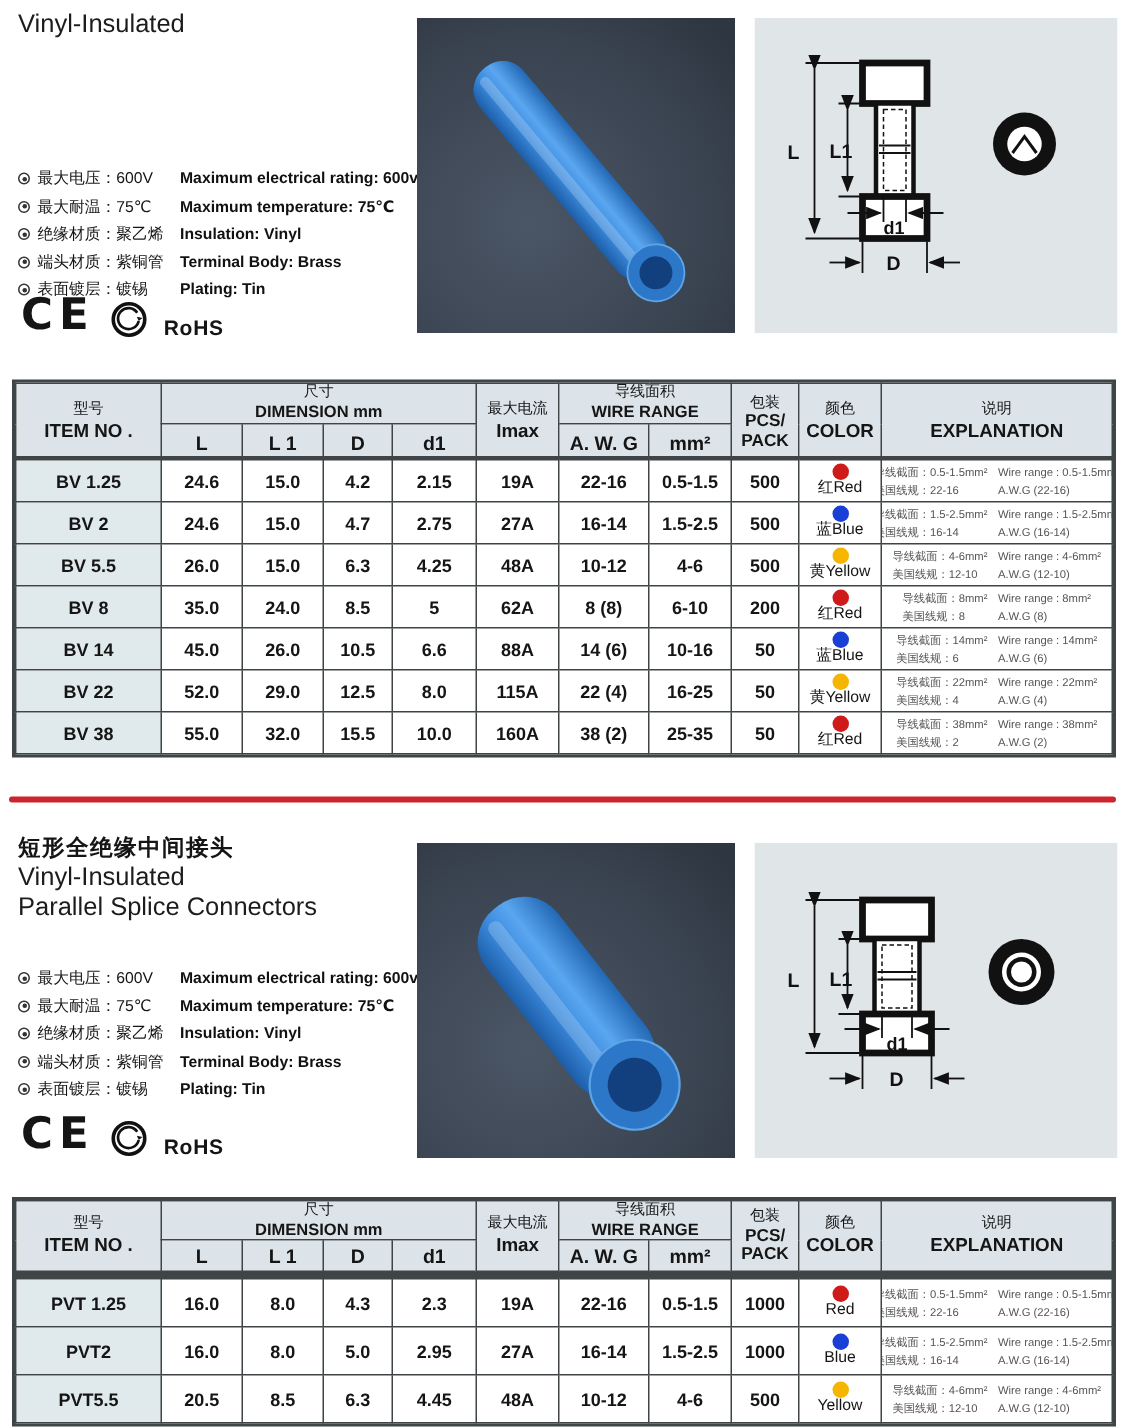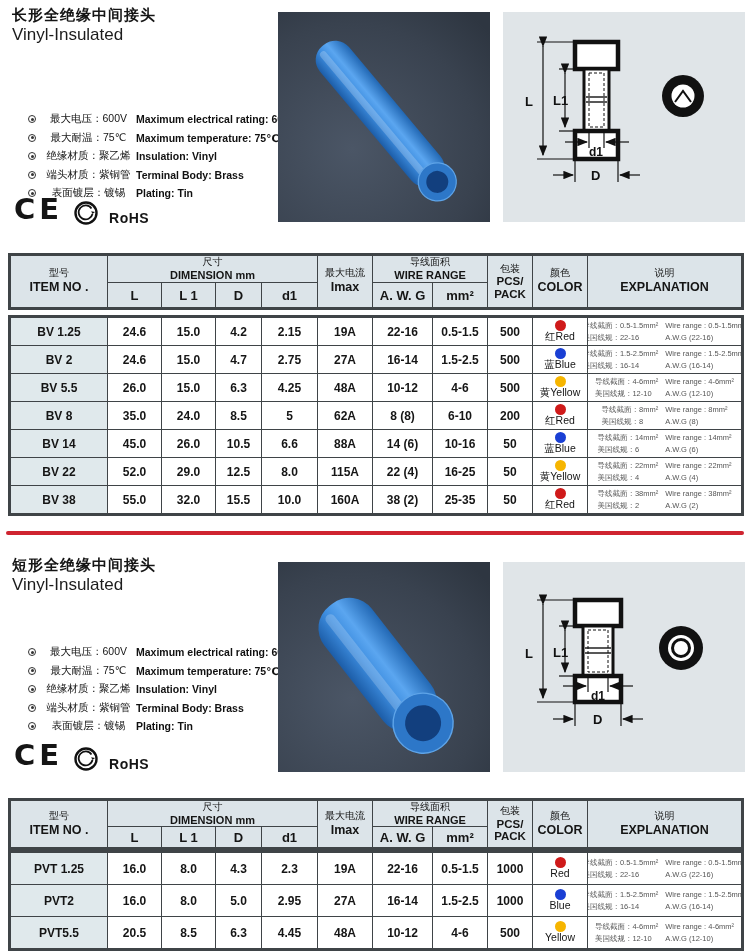--- a/index.html
+++ b/index.html
@@ -10,21 +10,21 @@
   #sec1{top:0;height:531px;}
   #sec2{top:548px;height:404px;}
 
   
   .title-block{position:absolute;left:12px;top:6px;}
   #sec2 .title-block{top:8px;}
   .title-cn{font-size:15px;font-weight:700;letter-spacing:1px;}
   .title-en{font-size:17px;font-weight:500;line-height:1.2;color:#1c1c1c;}
 
   
-  .specs{position:absolute;left:28px;top:112px;width:260px;text-align:center;}
+  .specs{position:absolute;left:12px;top:112px;width:260px;}
   #sec2 .specs{top:97px;}
   .spec-row{display:flex;align-items:center;margin-bottom:4.5px;}
   .spec-bullet{width:6px;height:6px;border:1.5px solid #333;border-radius:50%;
                margin-right:5px;flex:0 0 auto;position:relative;}
   .spec-bullet::after{content:"";position:absolute;left:1.5px;top:1.5px;width:3px;height:3px;
                background:#333;border-radius:50%;}
   .spec-cn{font-size:10.5px;font-weight:500;width:95px;flex:0 0 auto;}
   .spec-en{font-size:10.5px;font-weight:700;color:#111;white-space:nowrap;}
 
   
@@ -40,21 +40,21 @@
   #sec2 .diagram{top:14px;}
   .diagram text{font:700 13px "Liberation Sans","DejaVu Sans",sans-serif;fill:#111;}
   .diagram text.small{font-size:12px;}
 
   
   .divider{position:absolute;left:6px;top:531px;width:738px;height:4px;background:#cf2430;border-radius:2px;}
 
   
   .tbl-wrap{position:absolute;left:8px;width:736px;border:2px solid #3f4447;background:#fff;box-sizing:border-box;}
   #t1-head{top:253px;}
-  #t1-body{top:315px;}
+  #t1-body{top:304px;}
   #t2-head{top:798px;}
   #t2-body{top:850px;}
   table.spec-table{border-collapse:collapse;width:100%;table-layout:fixed;}
   table.spec-table td{border:1px solid #3f4447;padding:0;text-align:center;vertical-align:middle;overflow:hidden;}
   .h-cell{background:#dce4e9;}
   .h-sub{background:#dce4e9;font-size:13px;font-weight:700;height:24px;}
   #t2-head .h-sub{height:20px;}
   .h-cn{font-size:10px;font-weight:500;line-height:1.25;}
   .h-en{font-size:12.5px;font-weight:700;line-height:1.25;}
   .h-en2{font-size:11px;font-weight:700;line-height:1.15;}
@@ -73,21 +73,20 @@
   .exp-flex{display:flex;justify-content:center;gap:7px;text-align:left;}
   .exp-col{font-size:7.5px;color:#555;line-height:1.55;white-space:nowrap;}
 </style>
 </head>
 <body>
 
 <div id="page">
 
   <div class="section" id="sec1">
     <div class="title-block">
-      <div class="title-cn">长形全绝缘中间接头</div>
       <div class="title-en">Vinyl-Insulated</div>
     </div>
 
     <div class="specs">
       <div class="spec-row">
         <span class="spec-bullet"></span>
         <span class="spec-cn">最大电压：600V</span>
         <span class="spec-en">Maximum electrical rating: 600volts</span>
       </div>
       <div class="spec-row">
@@ -463,20 +462,21 @@
       </tbody>
     </table>
   </div>
 
   <div class="divider"></div>
 
   <div class="section" id="sec2">
     <div class="title-block">
       <div class="title-cn">短形全绝缘中间接头</div>
       <div class="title-en">Vinyl-Insulated</div>
+      <div class="title-en">Parallel Splice Connectors</div>
     </div>
 
     <div class="specs">
       <div class="spec-row">
         <span class="spec-bullet"></span>
         <span class="spec-cn">最大电压：600V</span>
         <span class="spec-en">Maximum electrical rating: 600volts</span>
       </div>
       <div class="spec-row">
         <span class="spec-bullet"></span>

